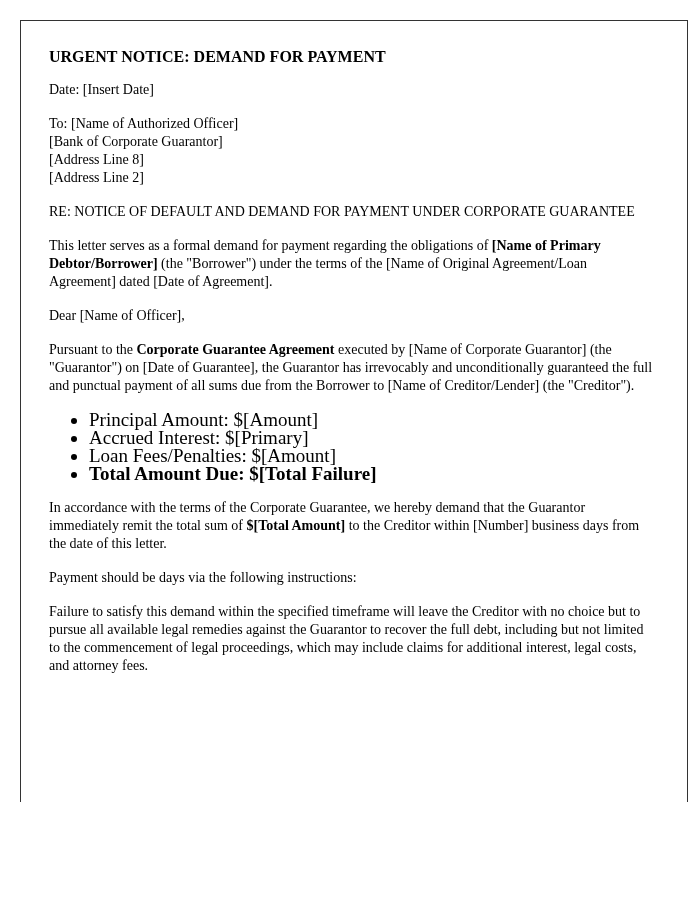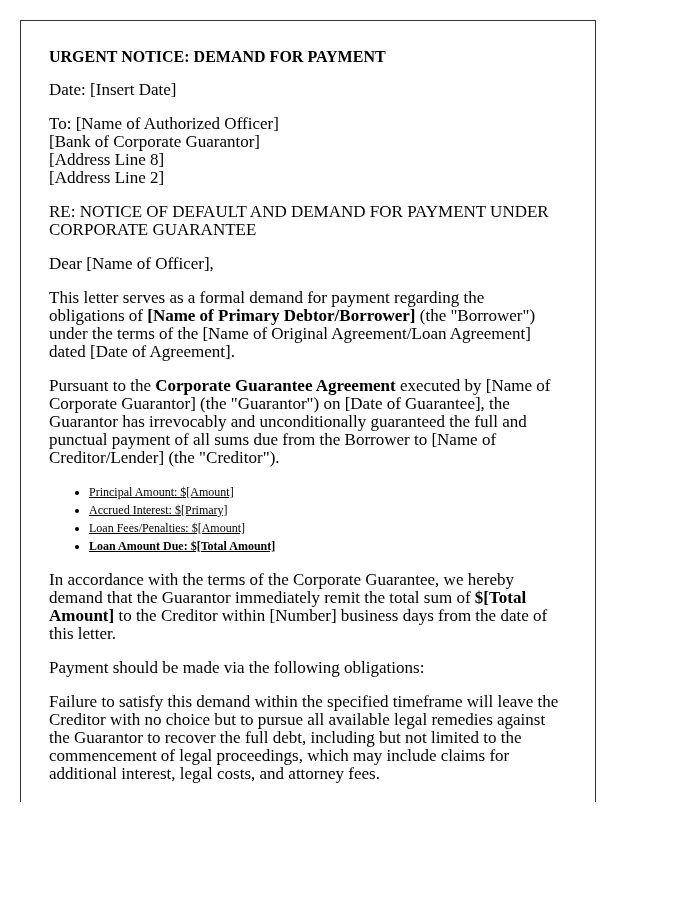--- a/index.html
+++ b/index.html
@@ -12,45 +12,44 @@
     height: 900px;
     position: relative;
     overflow: hidden;
     font-family: "Liberation Serif", "DejaVu Serif", serif;
     color: #000000;
   }
   .page {
     position: absolute;
     left: 20px;
     top: 20px;
-    width: 576px;
+    width: 668px;
     height: 782px;
     border-top: 1px solid #333333;
     border-left: 1px solid #333333;
     border-right: 1px solid #333333;
     box-sizing: border-box;
     padding: 26px 28px 0 28px;
   }
   .title {
     font-size: 16px;
     font-weight: bold;
     line-height: 20px;
     margin: 0 0 14px 0;
   }
   p {
-    font-size: 17px;
+    font-size: 14px;
     line-height: 18px;
     margin: 0 4px 16px 0;
   }
   ul {
-    font-size: 12px;
+    font-size: 19px;
     line-height: 18px;
     margin: 0 0 16px 0;
     padding-left: 40px;
-    text-decoration: underline;
   }
   li { margin: 0; }
   b { font-weight: bold; }
   .line { display: block; }
 </style>
 </head>
 <body>
 
 <div class="page">
 
@@ -60,35 +59,35 @@
 
   <p>
     <span class="line">To: [Name of Authorized Officer]</span>
     <span class="line">[Bank of Corporate Guarantor]</span>
     <span class="line">[Address Line 8]</span>
     <span class="line">[Address Line 2]</span>
   </p>
 
   <p>RE: NOTICE OF DEFAULT AND DEMAND FOR PAYMENT UNDER CORPORATE GUARANTEE</p>
 
+  <p><span>This letter serves as a formal demand for payment regarding the obligations of </span><b>[Name of Primary Debtor/Borrower]</b><span> (the "Borrower") under the terms of the [Name of Original Agreement/Loan Agreement] dated [Date of Agreement].</span></p>
+
   <p>Dear [Name of Officer],</p>
-
-  <p><span>This letter serves as a formal demand for payment regarding the obligations of </span><b>[Name of Primary Debtor/Borrower]</b><span> (the "Borrower") under the terms of the [Name of Original Agreement/Loan Agreement] dated [Date of Agreement].</span></p>
 
   <p><span>Pursuant to the </span><b>Corporate Guarantee Agreement</b><span> executed by [Name of Corporate Guarantor] (the "Guarantor") on [Date of Guarantee], the Guarantor has irrevocably and unconditionally guaranteed the full and punctual payment of all sums due from the Borrower to [Name of Creditor/Lender] (the "Creditor").</span></p>
 
 
   <ul>
     <li>Principal Amount: $[Amount]</li>
     <li>Accrued Interest: $[Primary]</li>
     <li>Loan Fees/Penalties: $[Amount]</li>
-    <li style="font-weight:bold">Loan Amount Due: $[Total Amount]</li>
+    <li style="font-weight:bold">Total Amount Due: $[Total Failure]</li>
   </ul>
 
   <p><span>In accordance with the terms of the Corporate Guarantee, we hereby demand that the Guarantor immediately remit the total sum of </span><b>$[Total Amount]</b><span> to the Creditor within [Number] business days from the date of this letter.</span></p>
 
   <p>
-    <span class="line">Payment should be made via the following obligations:</span>
+    <span class="line">Payment should be days via the following instructions:</span>
   </p>
 
   <p>Failure to satisfy this demand within the specified timeframe will leave the Creditor with no choice but to pursue all available legal remedies against the Guarantor to recover the full debt, including but not limited to the commencement of legal proceedings, which may include claims for additional interest, legal costs, and attorney fees.</p>
 
 </div>
 
 </body></html>

